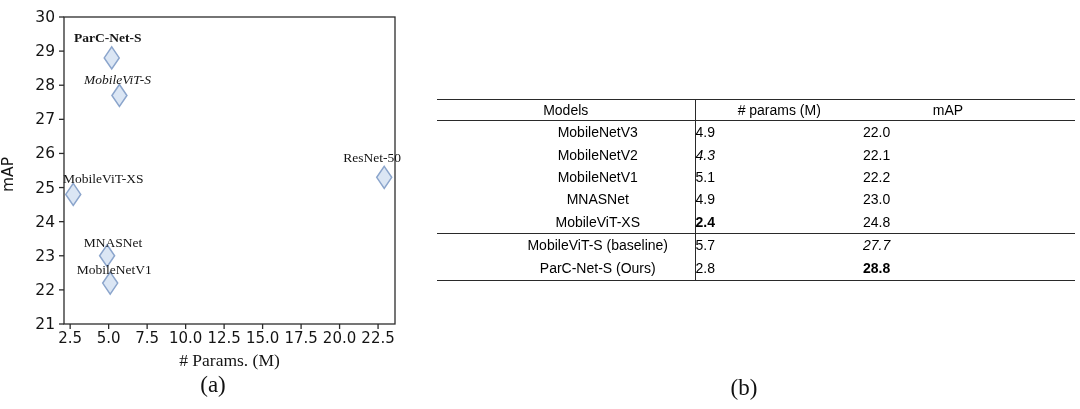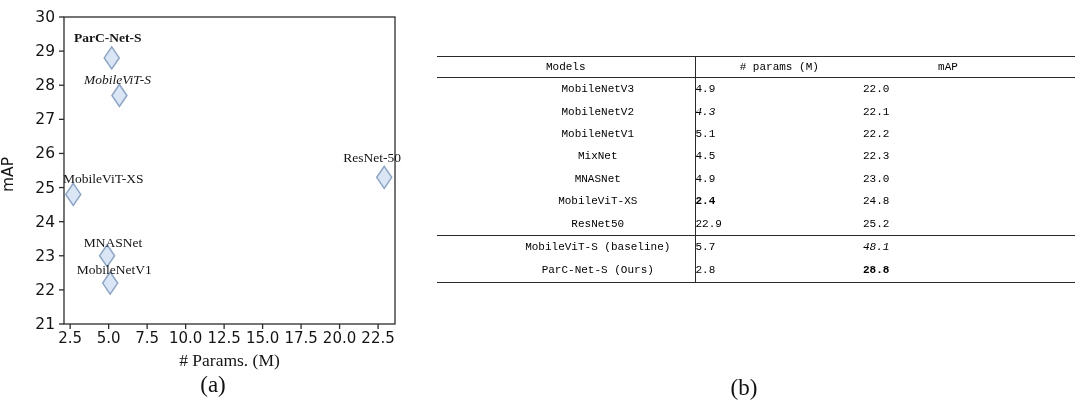--- a/index.html
+++ b/index.html
@@ -10,22 +10,22 @@
   
   #panel-a { position:absolute; left:0; top:0; width:430px; height:409px; }
   #scatter { position:absolute; left:0; top:0; }
   .caption { position:absolute; font-size:23px; color:#111; }
   #caption-a { left:213px; top:372px; transform:translateX(-50%); }
   #caption-b { left:744px; top:375px; transform:translateX(-50%); }
   
   #panel-b { position:absolute; left:437px; top:56px; width:638px; }
   #results-table {
     border-collapse:collapse; table-layout:fixed; width:638px;
-    font-family:Liberation Mono, monospace; font-size:11px; color:#000;
-    border-top:1.8px solid #2a2a2a; border-bottom:1.8px solid #2a2a2a;
+    font-family:Liberation Sans, sans-serif; font-size:14px; color:#000;
+    border-top:1.8px solid #2a2a2a; border-bottom:1.8px solid #2a2a2a;margin-top:43px;
   }
   #results-table thead tr { border-bottom:1.8px solid #2a2a2a; height:21px; }
   #results-table th { font-weight:normal; text-align:center; padding:0; }
   #results-table td { height:22.4px; padding:0; text-align:left; }
   #results-table tr.rule-above { border-top:1.4px solid #2a2a2a; }
   #results-table tr.ours td { height:23px; }
   #results-table td.c-model, #results-table th.c-model { border-right:1.1px solid #2a2a2a; }
   #results-table td.c-model { text-align:center; padding-left:64px; }
   .fs-italic { font-style:italic; }
   .fs-bold { font-weight:bold; }
@@ -123,47 +123,35 @@
             <td class="c-map">22.1</td>
             <td class="c-spacer"></td>
           </tr>
           <tr>
             <td class="c-model">MobileNetV1</td>
             <td class="c-params">5.1</td>
             <td class="c-map">22.2</td>
             <td class="c-spacer"></td>
           </tr>
           <tr>
-            <td class="c-model">MixNet</td>
-            <td class="c-params">4.5</td>
-            <td class="c-map">22.3</td>
-            <td class="c-spacer"></td>
-          </tr>
-          <tr>
             <td class="c-model">MNASNet</td>
             <td class="c-params">4.9</td>
             <td class="c-map">23.0</td>
             <td class="c-spacer"></td>
           </tr>
           <tr>
             <td class="c-model">MobileViT-XS</td>
             <td class="c-params fs-bold">2.4</td>
             <td class="c-map">24.8</td>
             <td class="c-spacer"></td>
           </tr>
-          <tr>
-            <td class="c-model">ResNet50</td>
-            <td class="c-params">22.9</td>
-            <td class="c-map">25.2</td>
-            <td class="c-spacer"></td>
-          </tr>
           <tr class="ours rule-above">
             <td class="c-model">MobileViT-S (baseline)</td>
             <td class="c-params">5.7</td>
-            <td class="c-map fs-italic">48.1</td>
+            <td class="c-map fs-italic">27.7</td>
             <td class="c-spacer"></td>
           </tr>
           <tr class="ours">
             <td class="c-model">ParC-Net-S (Ours)</td>
             <td class="c-params">2.8</td>
             <td class="c-map fs-bold">28.8</td>
             <td class="c-spacer"></td>
           </tr>
         </tbody>
     </table>

